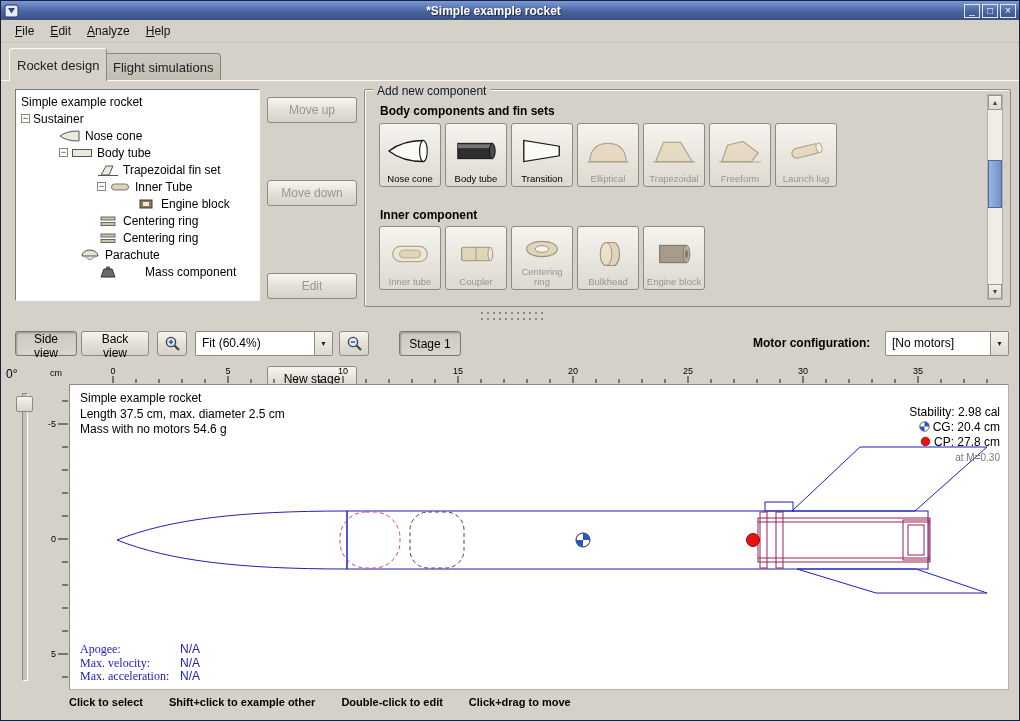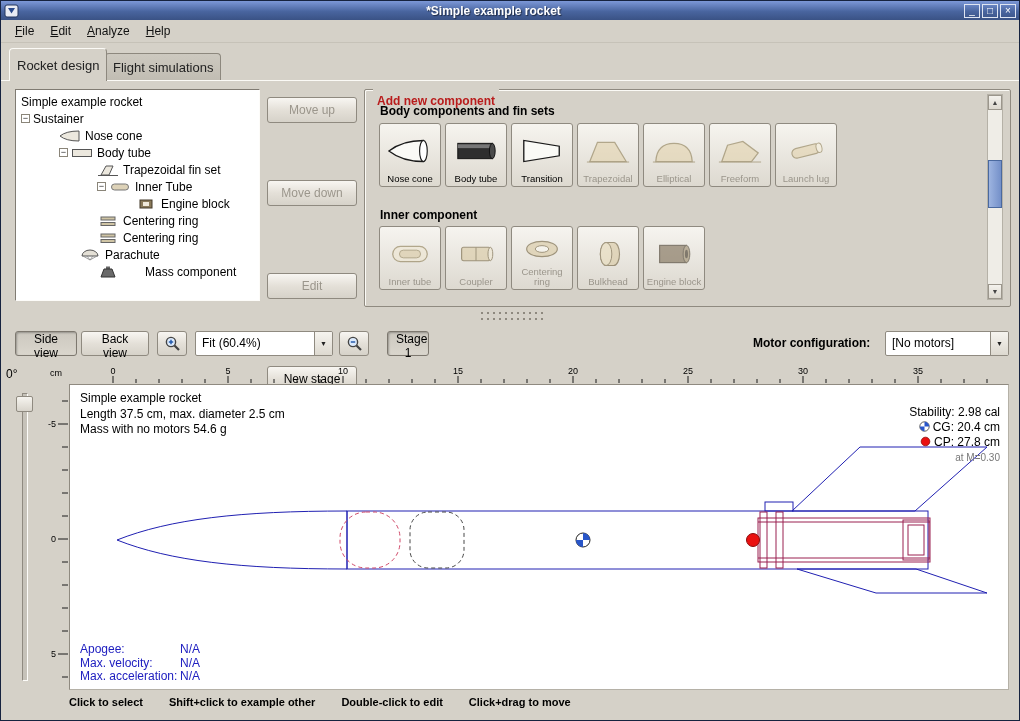--- a/index.html
+++ b/index.html
@@ -47,22 +47,22 @@
     font-size:12px;color:#000;cursor:default;padding:0 8px;}
   .win-btn.disabled{color:#9b968c;}
   .win-btn.pressed{background:linear-gradient(180deg,#ccc8bf,#dad6cd);
     box-shadow:inset 1px 1px 2px rgba(0,0,0,.28);border-color:#7d786f;}
   .actions-col{position:absolute;left:266px;top:96px;width:90px;display:flex;flex-direction:column;gap:48px;}
   .action-btn{height:26px;width:90px;}
 
   
   .groupbox{position:absolute;left:363px;top:88px;width:647px;height:218px;border:1px solid #8f8a80;
     border-radius:2px;box-sizing:border-box;box-shadow:inset 1px 1px 0 #fbfaf6;}
-  .group-legend{position:absolute;left:8px;top:-8px;background:#d5d1c8;padding:12px 4px;font-size:12px;
-    font-weight:bold;color:#b91c1c;}
+  .group-legend{position:absolute;left:8px;top:-8px;background:#d5d1c8;padding:2px 4px;font-size:12px;
+    font-weight:normal;color:#0f172a;}
   .section-label{position:absolute;left:15px;font-size:12px;font-weight:bold;color:#000;}
   .comp-row{position:absolute;left:14px;display:flex;gap:4px;}
   .comp-btn{width:62px;height:64px;display:flex;flex-direction:column;align-items:center;
     justify-content:flex-end;padding:3px 1px 2px;box-sizing:border-box;
     background:linear-gradient(180deg,#f6f4ef,#ddd9d0);border:1px solid #8f8a80;border-radius:3px;cursor:default;}
   .comp-icon{flex:1;display:flex;align-items:center;justify-content:center;}
   .comp-label{font-size:9.5px;line-height:10px;text-align:center;color:#000;font-family:inherit;}
   .comp-btn.disabled .comp-label{color:#9a958b;}
   .comp-btn.disabled .comp-icon{opacity:.6;}
 
@@ -99,21 +99,21 @@
   .h-ruler{position:absolute;left:68px;top:365px;}
   .v-ruler{position:absolute;left:46px;top:383px;}
   .canvas{position:absolute;left:68px;top:383px;width:940px;height:306px;background:#fff;
     border:1px solid;border-color:#8f8a80 #b5b1a7 #b5b1a7 #8f8a80;box-sizing:border-box;}
   .cv-info{position:absolute;left:10px;top:6px;font-size:12px;line-height:15.5px;color:#000;}
   .cv-stab{position:absolute;right:8px;top:20px;font-size:12px;line-height:15px;color:#000;text-align:right;}
   .cv-stab .mach{font-size:10px;color:#777;}
   .cv-stab svg{vertical-align:-1px;margin-right:3px;}
   .flight-box{position:absolute;left:10px;top:258px;}
   .fl-row{font-size:12px;line-height:13.5px;color:#2020c0;}
-  .fl-label{display:inline-block;width:100px;}
+  .fl-label{display:inline-block;width:100px;font-family:Liberation Serif, serif;}
 
   .statusbar{position:absolute;left:0;top:695px;width:100%;display:flex;gap:26px;padding-left:68px;
     box-sizing:border-box;font-size:11px;font-weight:bold;color:#000;}
   .hint{white-space:nowrap;}
 </style>
 </head>
 <body>
 
 <div id="window">
 
@@ -270,34 +270,34 @@
           <span class="comp-icon">
             <svg width="46" height="30" viewBox="0 0 48 30">
               <path d="M5 4 L5 26 L42 20 L42 10 Z" fill="#fafaf6" stroke="#1a1a1a" stroke-width="1.4"></path>
             </svg>
           </span>
           <span class="comp-label">Transition</span>
         </button>
         <button class="comp-btn disabled" disabled="">
           <span class="comp-icon">
             <svg width="46" height="30" viewBox="0 0 48 30">
+              <path d="M5 26 Q6 7 24 7 Q42 7 43 26 Z" fill="#e3d3ae" stroke="#8a7a50" stroke-width="1.3"></path>
+              <line x1="2" y1="26.5" x2="46" y2="26.5" stroke="#8a7a50"></line>
+            </svg>
+          </span>
+          <span class="comp-label">Elliptical</span>
+        </button>
+        <button class="comp-btn disabled" disabled="">
+          <span class="comp-icon">
+            <svg width="46" height="30" viewBox="0 0 48 30">
               <polygon points="5,26 13,6 31,6 43,26" fill="#e3d3ae" stroke="#8a7a50" stroke-width="1.3"></polygon>
               <line x1="2" y1="26.5" x2="46" y2="26.5" stroke="#8a7a50"></line>
             </svg>
           </span>
           <span class="comp-label">Trapezoidal</span>
-        </button>
-        <button class="comp-btn disabled" disabled="">
-          <span class="comp-icon">
-            <svg width="46" height="30" viewBox="0 0 48 30">
-              <path d="M5 26 Q6 7 24 7 Q42 7 43 26 Z" fill="#e3d3ae" stroke="#8a7a50" stroke-width="1.3"></path>
-              <line x1="2" y1="26.5" x2="46" y2="26.5" stroke="#8a7a50"></line>
-            </svg>
-          </span>
-          <span class="comp-label">Elliptical</span>
         </button>
         <button class="comp-btn disabled" disabled="">
           <span class="comp-icon">
             <svg width="46" height="30" viewBox="0 0 48 30">
               <path d="M5 26 L11 9 L27 5 L43 17 L36 26 Z" fill="#e3d3ae" stroke="#8a7a50" stroke-width="1.3"></path>
               <line x1="2" y1="26.5" x2="46" y2="26.5" stroke="#8a7a50"></line>
             </svg>
           </span>
           <span class="comp-label">Freeform</span>
         </button>
@@ -389,21 +389,21 @@
       <span class="val">Fit (60.4%)</span>
       <span class="arrow">▼</span>
     </div>
     <button class="win-btn icon-btn" style="left:338px;width:30px">
       <svg width="17" height="17" viewBox="0 0 17 17">
           <circle cx="7" cy="7" r="4.6" fill="#dceafc" stroke="#444" stroke-width="1.4"></circle>
           <line x1="10.5" y1="10.5" x2="15" y2="15" stroke="#444" stroke-width="2.2"></line>
           <line x1="4.8" y1="7" x2="9.2" y2="7" stroke="#1c54a8" stroke-width="1.4"></line>
         </svg>
     </button>
-    <button class="win-btn pressed" style="left:386px;width:42px">Stage 1</button>
+    <button class="win-btn pressed" style="left:398px;width:62px">Stage 1</button>
     <span class="motor-label" style="left:752px">Motor configuration:</span>
     <div class="combo" style="left:884px;width:124px">
       <span class="val">[No motors]</span>
       <span class="arrow">▼</span>
     </div>
   </div>
 
   <div class="rot-label">0°</div>
   <div class="rot-track">
     <div class="rot-thumb"></div>

